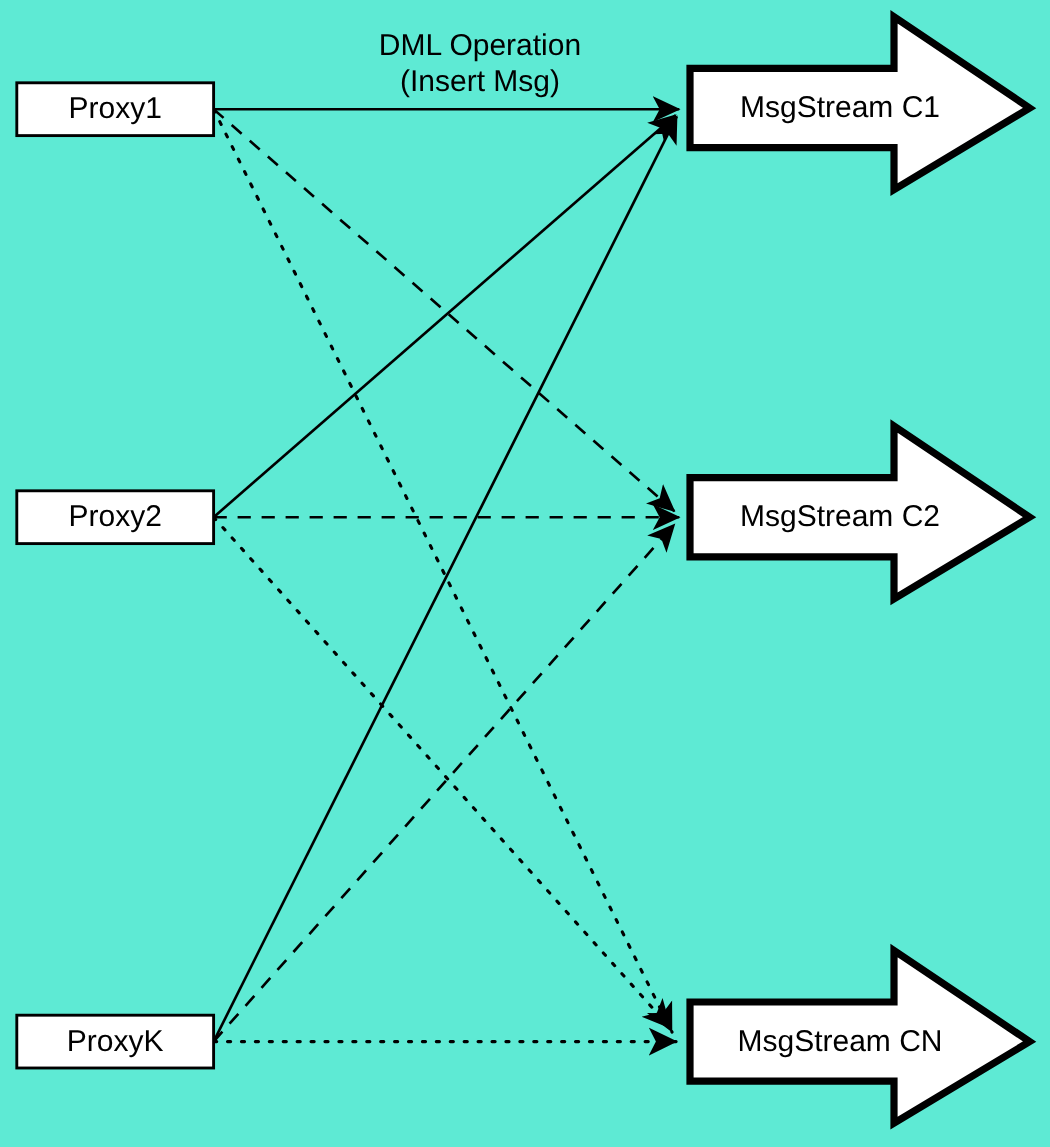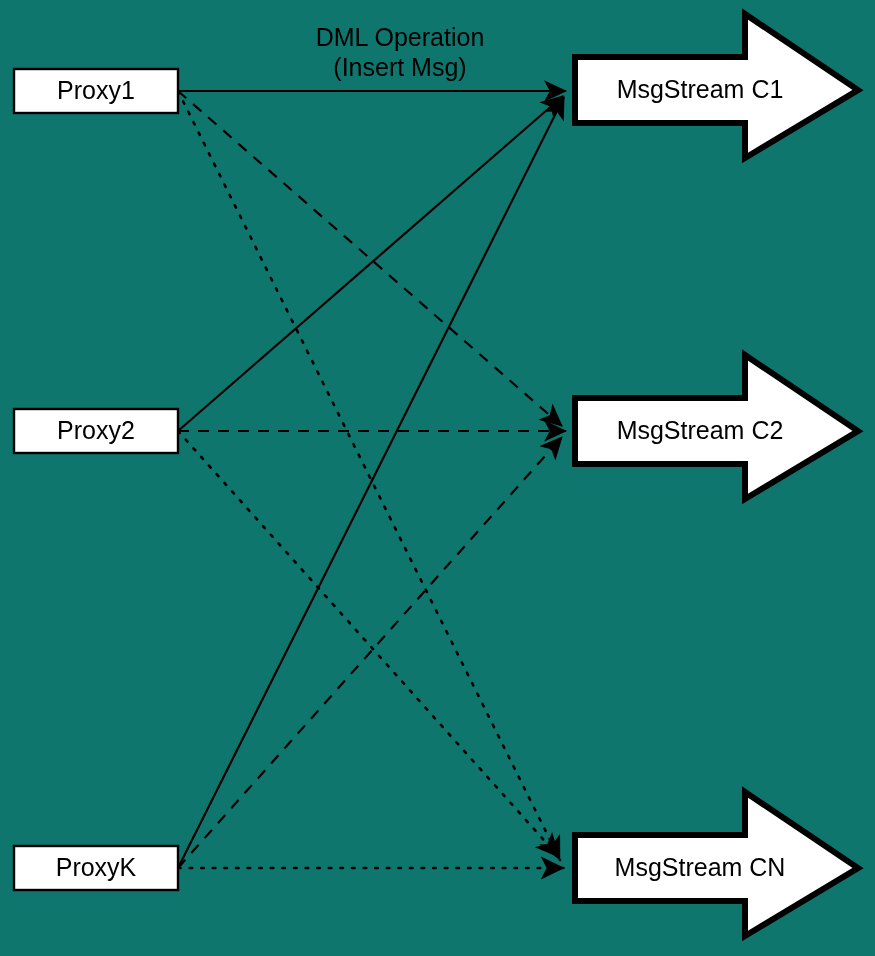--- a/index.html
+++ b/index.html
@@ -10,21 +10,21 @@
   body {
     width: 875px;
     height: 956px;
     font-family: "Liberation Sans", sans-serif;
     overflow: hidden;
   }
   #diagram-root {
     position: relative;
     width: 875px;
     height: 956px;
-    background: #0f766e;
+    background: #5eead4;
   }
   svg#diagram-canvas {
     display: block;
     width: 875px;
     height: 956px;
   }
   .node-box {
     fill: #ffffff;
     stroke: #000000;
     stroke-width: 2.4;

